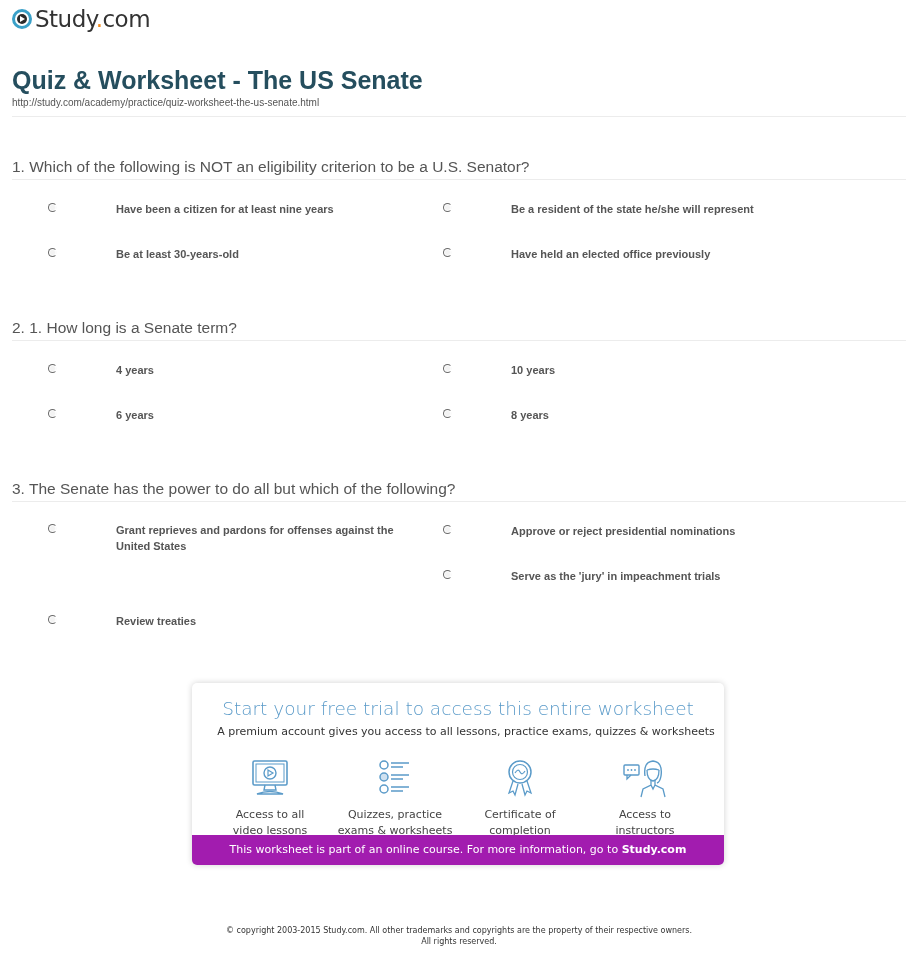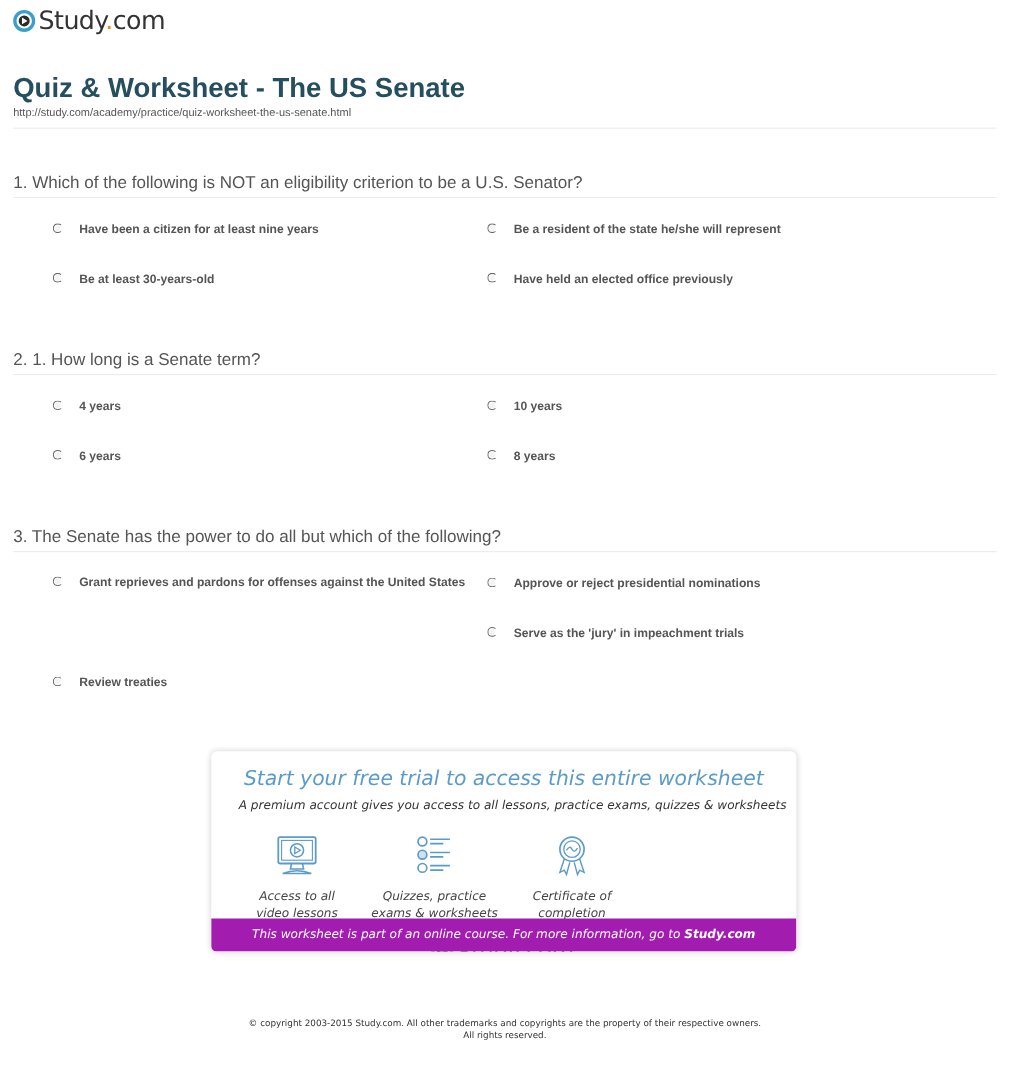--- a/index.html
+++ b/index.html
@@ -12,25 +12,25 @@
     .logo-mark::before { content: ""; position: absolute; left: 2px; top: 2px; right: 2px; bottom: 2px; border-radius: 50%; background: #2b2b2b; }
     .logo-mark::after { content: ""; position: absolute; left: 5px; top: 3.5px; width: 0; height: 0; border-left: 5.5px solid #fff; border-top: 3.5px solid transparent; border-bottom: 3.5px solid transparent; }
     .logo-text { font-family: "DejaVu Sans", sans-serif; font-size: 23px; color: #333; letter-spacing: -0.5px; }
     .logo-text .dot { color: #f28a1b; }
 
     .title { position: absolute; left: 12px; top: 66px; font-size: 25px; font-weight: bold; color: #254e5e; }
     .url { position: absolute; left: 12px; top: 97px; font-size: 10px; color: #555; }
     .hr { position: absolute; left: 12px; width: 894px; height: 1px; background: #ececec; }
 
     .question { position: absolute; left: 12px; font-size: 15.5px; color: #555; }
-    .opt { position: absolute; display: flex; align-items: flex-start; }
+    .opt { position: absolute; display: flex; align-items: flex-start; gap: 44px; }
     .radio { width: 9px; height: 9px; border-radius: 50%; border: 1.5px solid #6a6a6a; border-right-color: transparent; margin-top: 2px; margin-right: 15px; flex-shrink: 0; background: radial-gradient(circle, #f3f3f3 40%, #ffffff 70%); }
     .opt-label { font-size: 11px; font-weight: bold; color: #555; line-height: 16px; }
 
-    .promo { position: absolute; left: 192px; top: 683px; width: 532px; height: 182px; background: #fff; border-radius: 5px; box-shadow: 0 0 6px rgba(0,0,0,0.18); overflow: hidden; font-style: italic; }
+    .promo { position: absolute; left: 192px; top: 683px; width: 532px; height: 182px; background: #fff; border-radius: 5px; box-shadow: 0 0 6px rgba(0,0,0,0.18); overflow: hidden; }
     .promo-title { position: absolute; left: 0; width: 100%; top: 15px; text-align: center; font-family: "DejaVu Sans", sans-serif; font-size: 18.5px; color: #5b9bc9; font-weight: 300; }
     .promo-sub { position: absolute; left: 0; width: 100%; top: 42px; text-align: center; font-family: "DejaVu Sans", sans-serif; font-size: 11px; color: #333; padding-left: 16px; }
     .feature { position: absolute; top: 75px; width: 130px; text-align: center; }
     .feature svg { display: block; margin: 0 auto; }
     .feature-label { font-family: "DejaVu Sans", sans-serif; font-size: 11px; color: #444; line-height: 16px; margin-top: 9px; }
     .promo-logo { left: 200px; top: 171px; }
     .promo-logo .logo-text { font-size: 21px; }
     .promo-bar { position: absolute; left: 0; bottom: 0; width: 100%; height: 30px; background: #a21caf; color: #fff; font-family: "DejaVu Sans", sans-serif; font-size: 11px; text-align: center; line-height: 30px; }
     .promo-bar b { font-weight: bold; }
 
@@ -135,20 +135,33 @@
     <svg width="40" height="40" viewBox="0 0 40 40">
       <circle cx="20" cy="14" r="11" fill="none" stroke="#5b9bc9" stroke-width="1.5"></circle>
       <circle cx="20" cy="14" r="7.5" fill="none" stroke="#5b9bc9" stroke-width="1.2"></circle>
       <path d="M15 15 Q18 10 20 14 Q22 18 25 13" fill="none" stroke="#5b9bc9" stroke-width="1.2"></path>
       <path d="M13 23 L9 35 L13 33 L15 37 L18 26" fill="none" stroke="#5b9bc9" stroke-width="1.3"></path>
       <path d="M27 23 L31 35 L27 33 L25 37 L22 26" fill="none" stroke="#5b9bc9" stroke-width="1.3"></path>
     </svg>
     <div class="feature-label"><span>Certificate of</span><br><span>completion</span></div>
   </div>
 
+  <div class="feature" style="left:388px">
+    <svg width="44" height="40" viewBox="0 0 44 40">
+      <rect x="1" y="7" width="15" height="10" rx="1" fill="none" stroke="#5b9bc9" stroke-width="1.4"></rect>
+      <path d="M4 17 L4 21 L8 17" fill="none" stroke="#5b9bc9" stroke-width="1.3"></path>
+      <circle cx="5" cy="12" r="0.9" fill="#5b9bc9"></circle>
+        <circle cx="8.5" cy="12" r="0.9" fill="#5b9bc9"></circle>
+        <circle cx="12" cy="12" r="0.9" fill="#5b9bc9"></circle>
+      <path d="M22 18 Q20 4 30 3 Q40 4 38 18 Q37 24 34 25" fill="none" stroke="#5b9bc9" stroke-width="1.4"></path>
+      <path d="M24 12 Q30 10 36 12 M24 12 Q24 22 30 23 Q36 22 36 12" fill="none" stroke="#5b9bc9" stroke-width="1.3"></path>
+      <path d="M28 23 L28 27 L20 31 L18 39 M32 23 L32 27 L40 31 L42 39 M28 27 L30 31 L32 27" fill="none" stroke="#5b9bc9" stroke-width="1.3"></path>
+    </svg>
+    <div class="feature-label"><span>Access to</span><br><span>instructors</span></div>
+  </div>
 
   <div class="logo promo-logo">
     <span class="logo-mark"></span>
     <span class="logo-text"><span>Study</span><span class="dot">.</span><span>com</span></span>
   </div>
 
   <div class="promo-bar"><span>This worksheet is part of an online course. For more information, go to </span><b>Study.com</b></div>
 </div>
 
 <div class="copyright">

